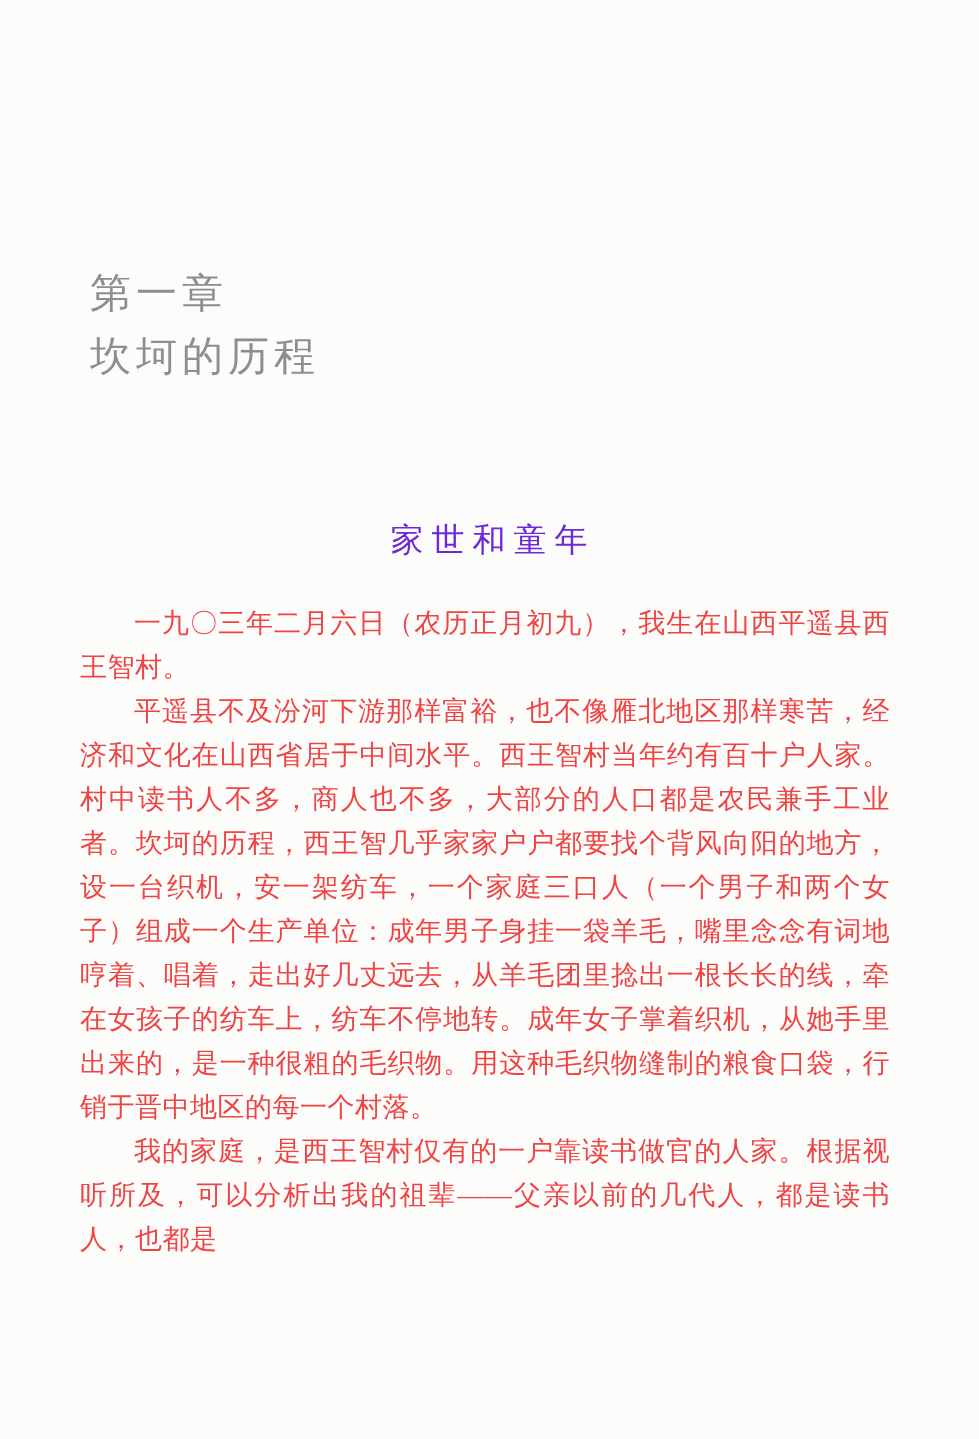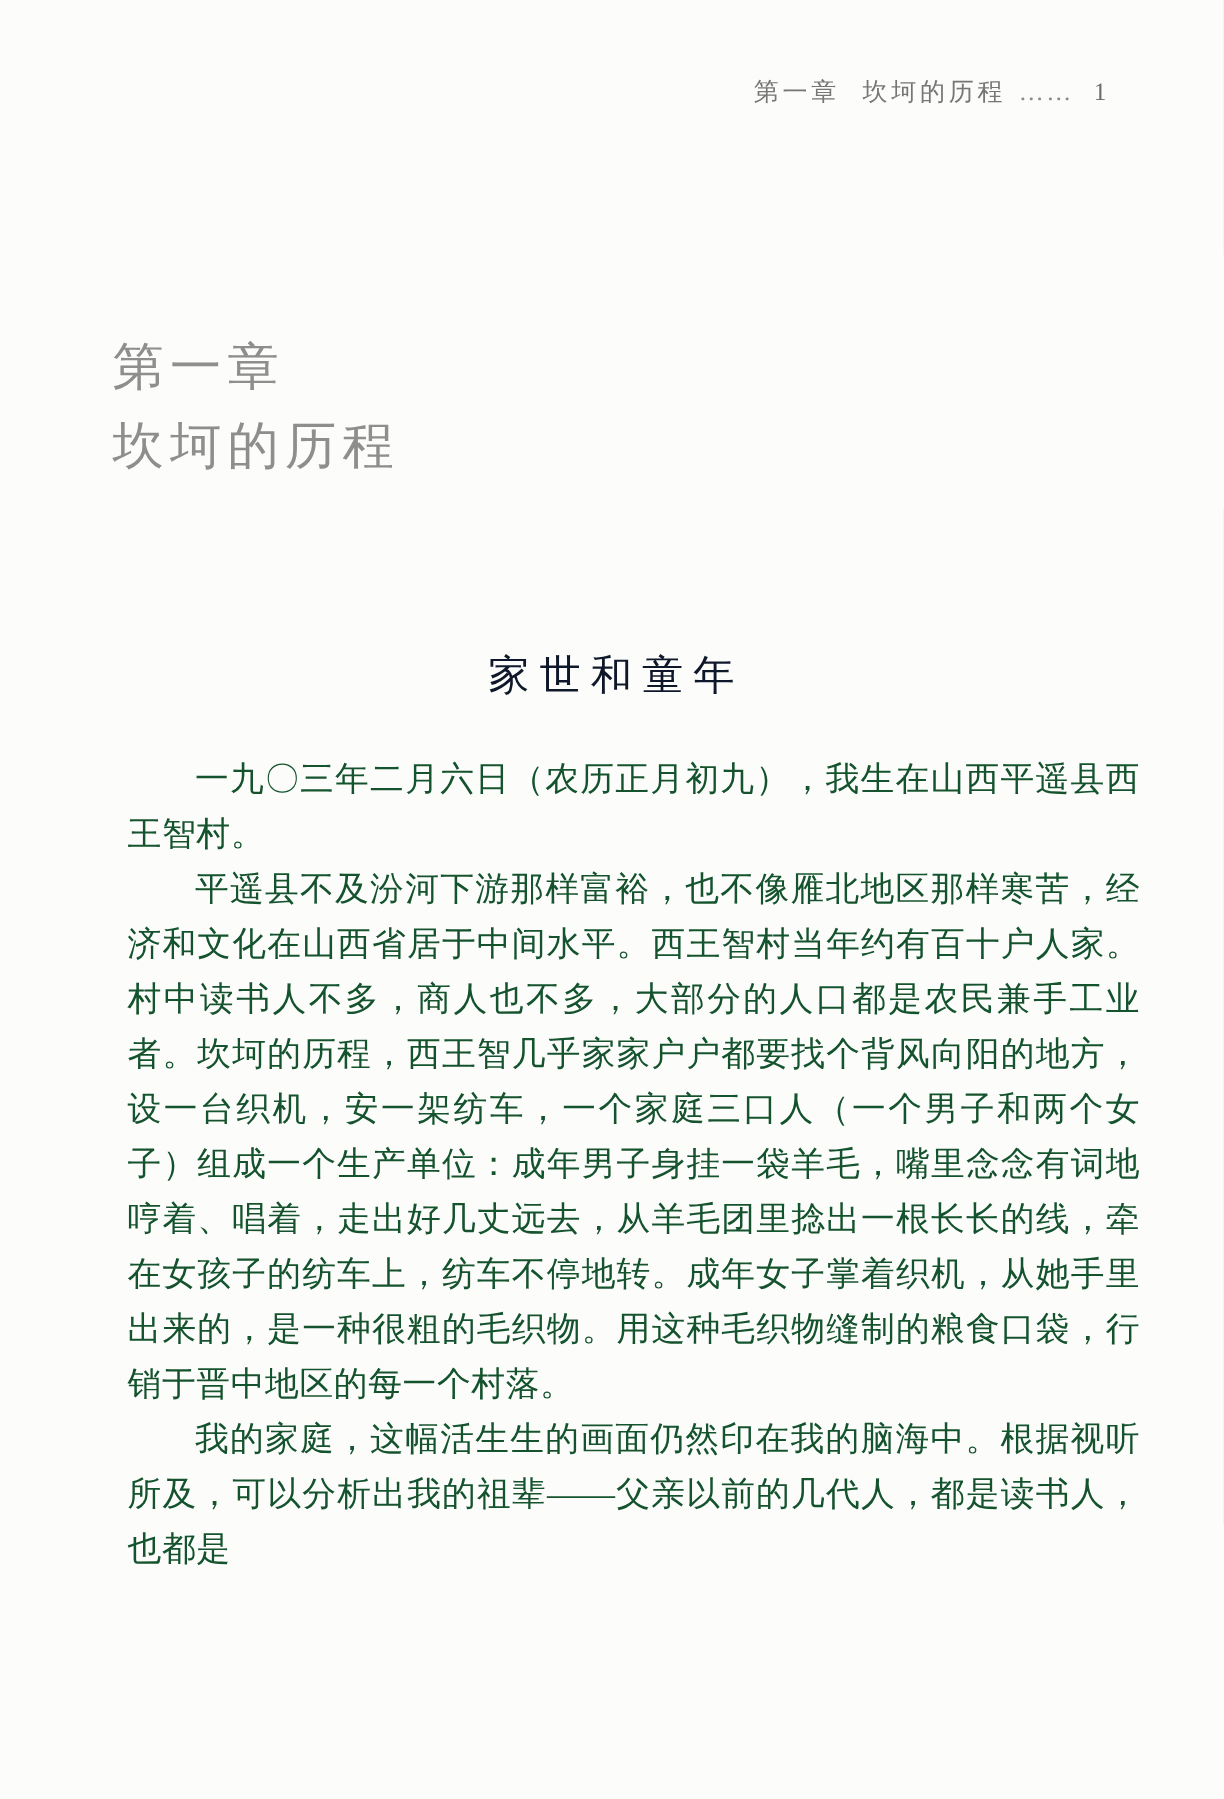--- a/index.html
+++ b/index.html
@@ -46,56 +46,53 @@
   
   .section-title {
     position: absolute;
     left: 88px;
     top: 518px;
     width: 810px;
     margin: 0;
     text-align: center;
     font-weight: 400;
     font-size: 33px;
-    color: #0f172a;
+    color: #6d28d9;
     letter-spacing: 8px;
   }
 
   
   .body-text {
     position: absolute;
-    left: 102px;
+    left: 80px;
     top: 601px;
     width: 810px;
     font-size: 27px;
     line-height: 44px;
-    color: #14532d;
+    color: #ef4444;
     text-align: justify;
     letter-spacing: 0.5px;
   }
   .body-text p {
     margin: 0;
     text-indent: 2em;
   }
 </style>
 </head>
 <body>
 
 <div class="page">
 
-  <div class="running-header">
-    <span>第一章</span><span class="rh-title">坎坷的历程</span><span class="rh-dots">……</span><span class="rh-page">1</span>
-  </div>
 
   <div class="chapter-heading">
     <div>第一章</div>
     <div>坎坷的历程</div>
   </div>
 
   <h2 class="section-title">家世和童年</h2>
 
   <div class="body-text">
     <p>一九〇三年二月六日（农历正月初九），我生在山西平遥县西王智村。</p>
     <p>平遥县不及汾河下游那样富裕，也不像雁北地区那样寒苦，经济和文化在山西省居于中间水平。西王智村当年约有百十户人家。村中读书人不多，商人也不多，大部分的人口都是农民兼手工业者。坎坷的历程，西王智几乎家家户户都要找个背风向阳的地方，设一台织机，安一架纺车，一个家庭三口人（一个男子和两个女子）组成一个生产单位：成年男子身挂一袋羊毛，嘴里念念有词地哼着、唱着，走出好几丈远去，从羊毛团里捻出一根长长的线，牵在女孩子的纺车上，纺车不停地转。成年女子掌着织机，从她手里出来的，是一种很粗的毛织物。用这种毛织物缝制的粮食口袋，行销于晋中地区的每一个村落。</p>
-    <p>我的家庭，这幅活生生的画面仍然印在我的脑海中。根据视听所及，可以分析出我的祖辈——父亲以前的几代人，都是读书人，也都是</p>
+    <p>我的家庭，是西王智村仅有的一户靠读书做官的人家。根据视听所及，可以分析出我的祖辈——父亲以前的几代人，都是读书人，也都是</p>
   </div>
 
 </div>
 
 </body></html>

